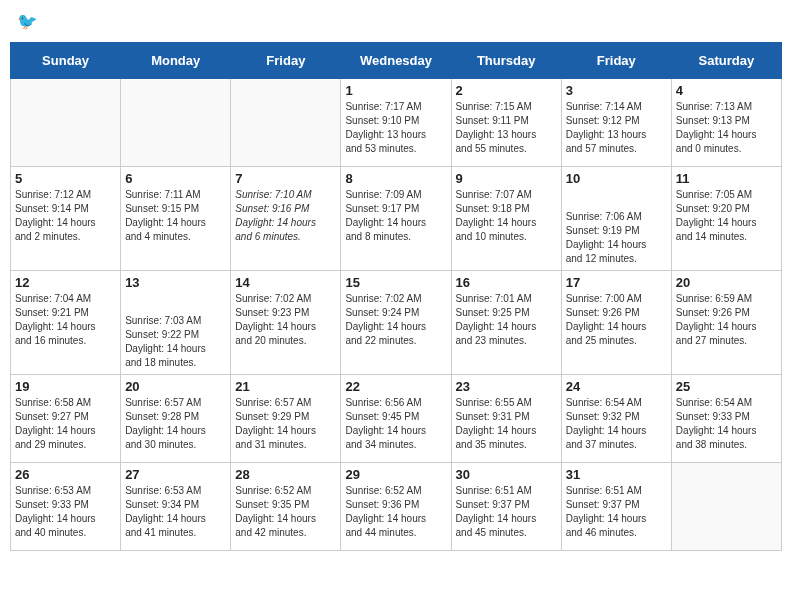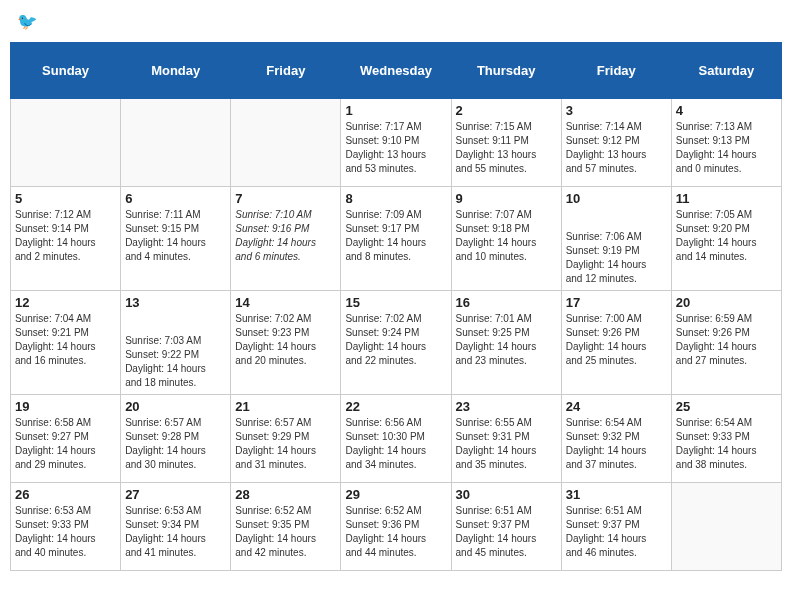--- a/index.html
+++ b/index.html
@@ -45,21 +45,21 @@
     }
     .calendar {
       width: 100%;
       border-collapse: collapse;
       table-layout: fixed;
     }
     .calendar th {
       background-color: #1a5fa8;
       color: white;
       text-align: center;
-      padding: 20px 3px;
+      padding: 10px 3px;
       font-size: 13px;
       font-weight: bold;
       border: 1px solid #1a5fa8;
     }
     .calendar td {
       border: 1px solid #ccc;
       vertical-align: top;
       padding: 4px 4px;
       font-size: 10.5px;
       color: #333;
@@ -269,21 +269,21 @@
         <td>
           <div class="day-num">21</div>
           <div class="cell-info" style="white-space: pre-line;">Sunrise: 6:57 AM
 Sunset: 9:29 PM
 Daylight: 14 hours
 and 31 minutes.</div>
         </td>
         <td>
           <div class="day-num">22</div>
           <div class="cell-info" style="white-space: pre-line;">Sunrise: 6:56 AM
-Sunset: 10:30 PM
+Sunset: 9:45 PM
 Daylight: 14 hours
 and 34 minutes.</div>
         </td>
         <td>
           <div class="day-num">23</div>
           <div class="cell-info" style="white-space: pre-line;">Sunrise: 6:55 AM
 Sunset: 9:31 PM
 Daylight: 14 hours
 and 35 minutes.</div>
         </td>

